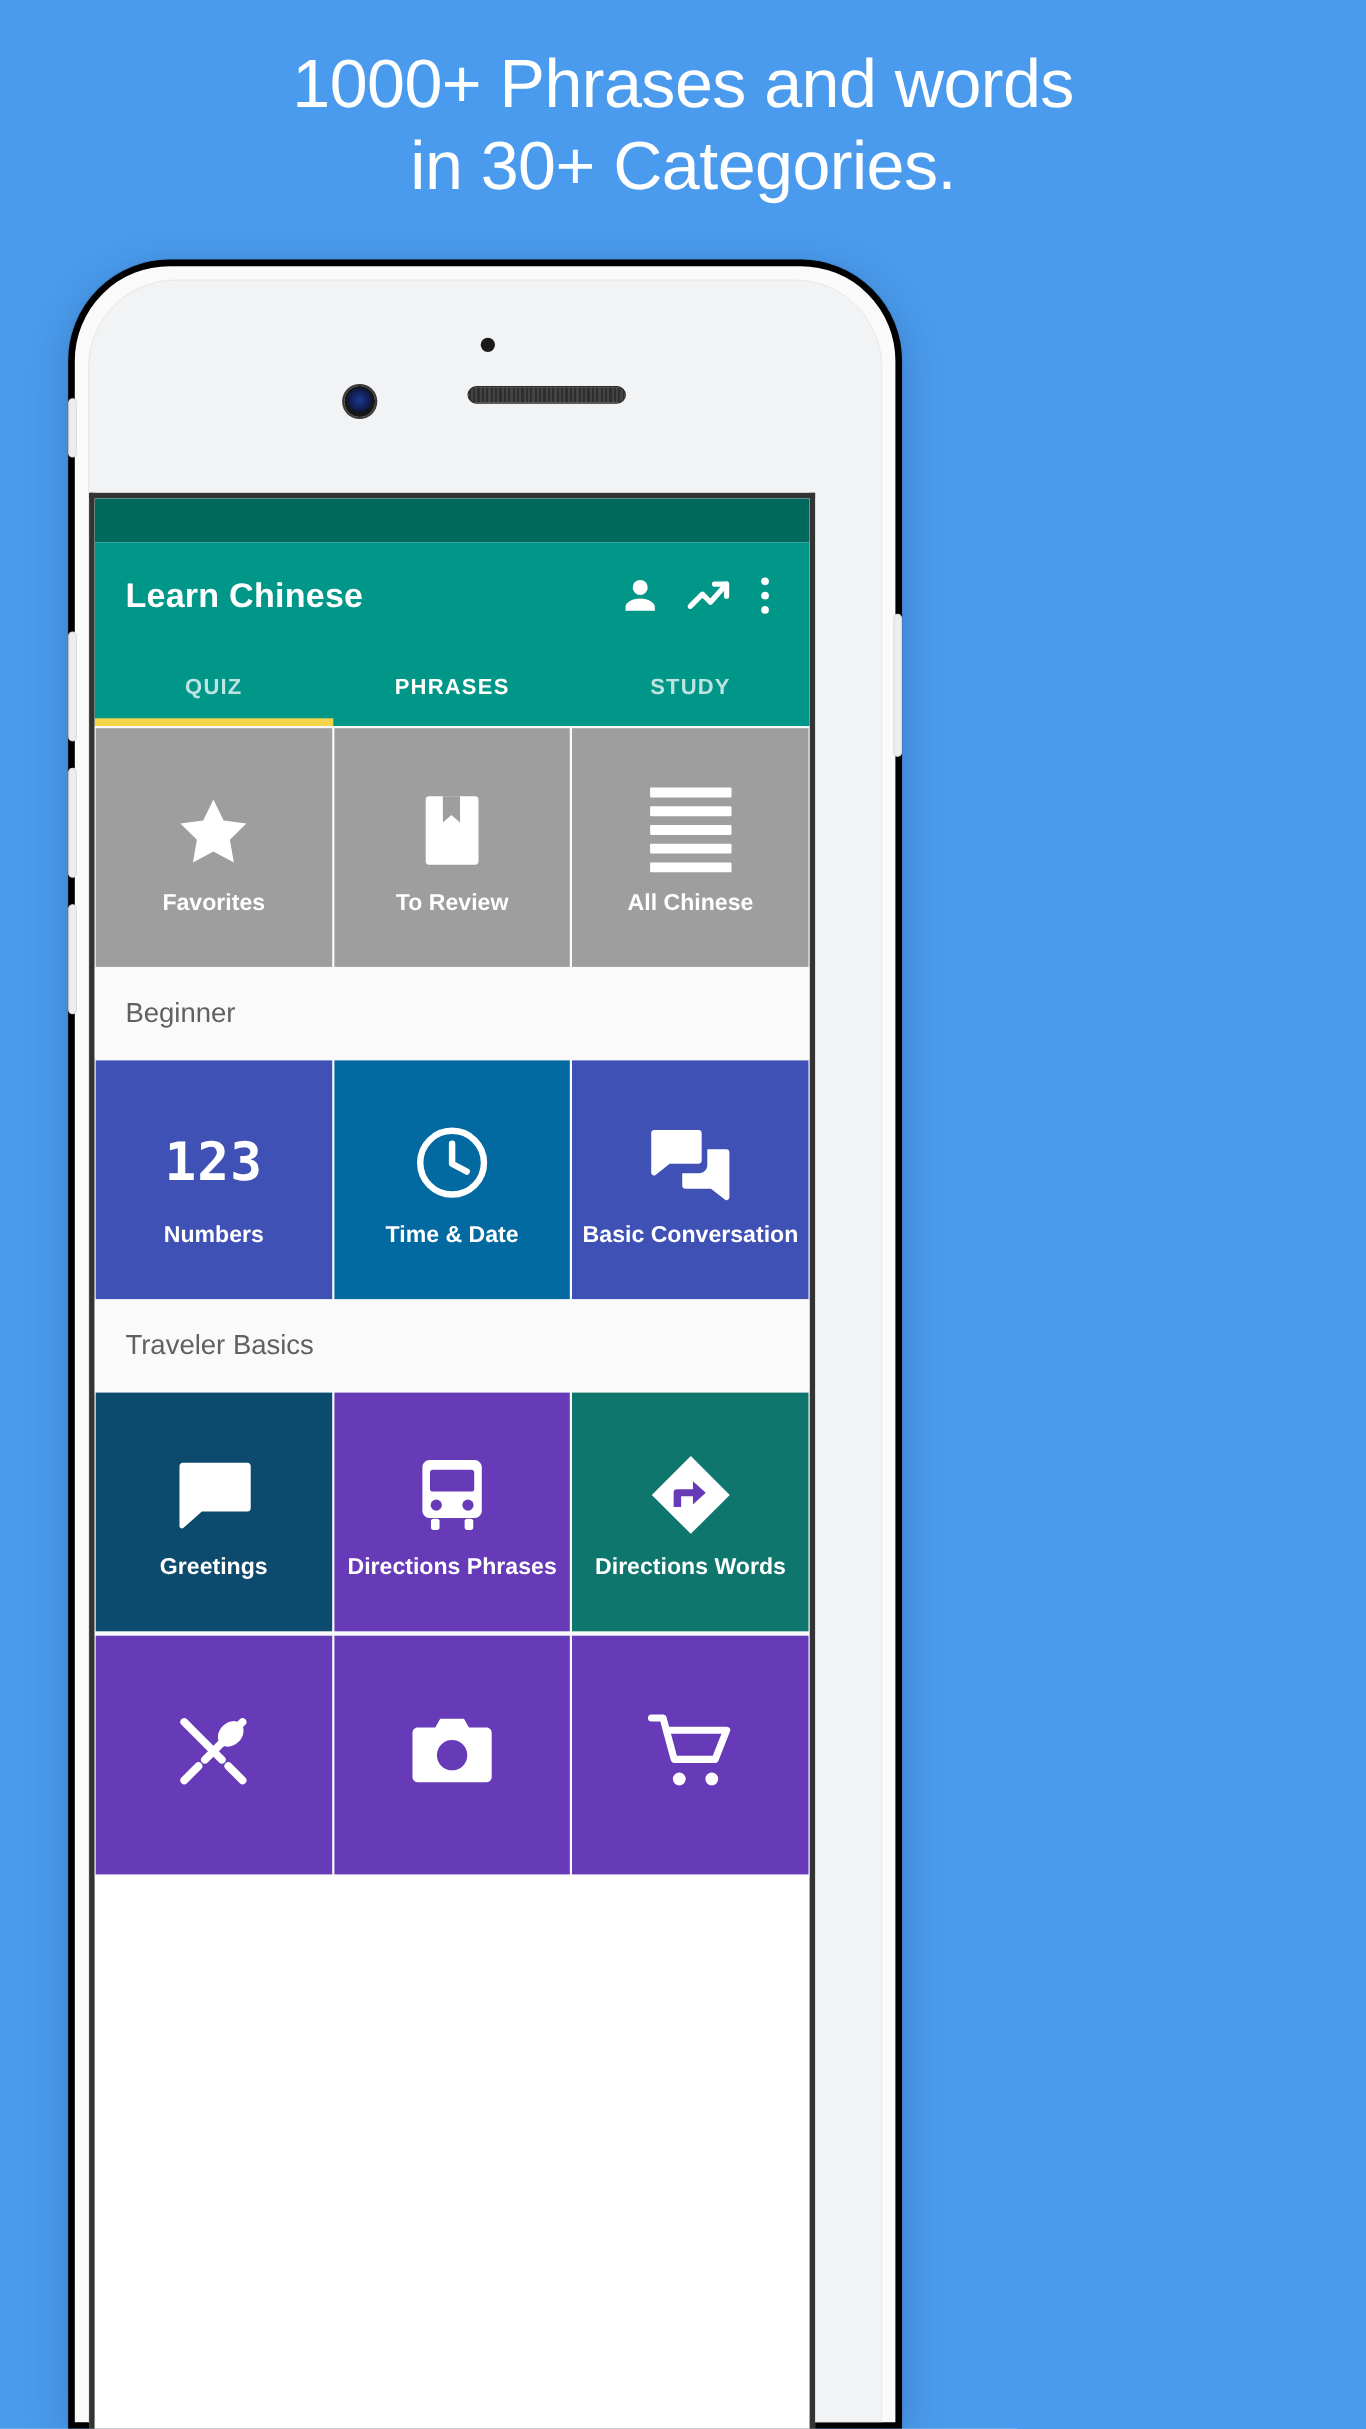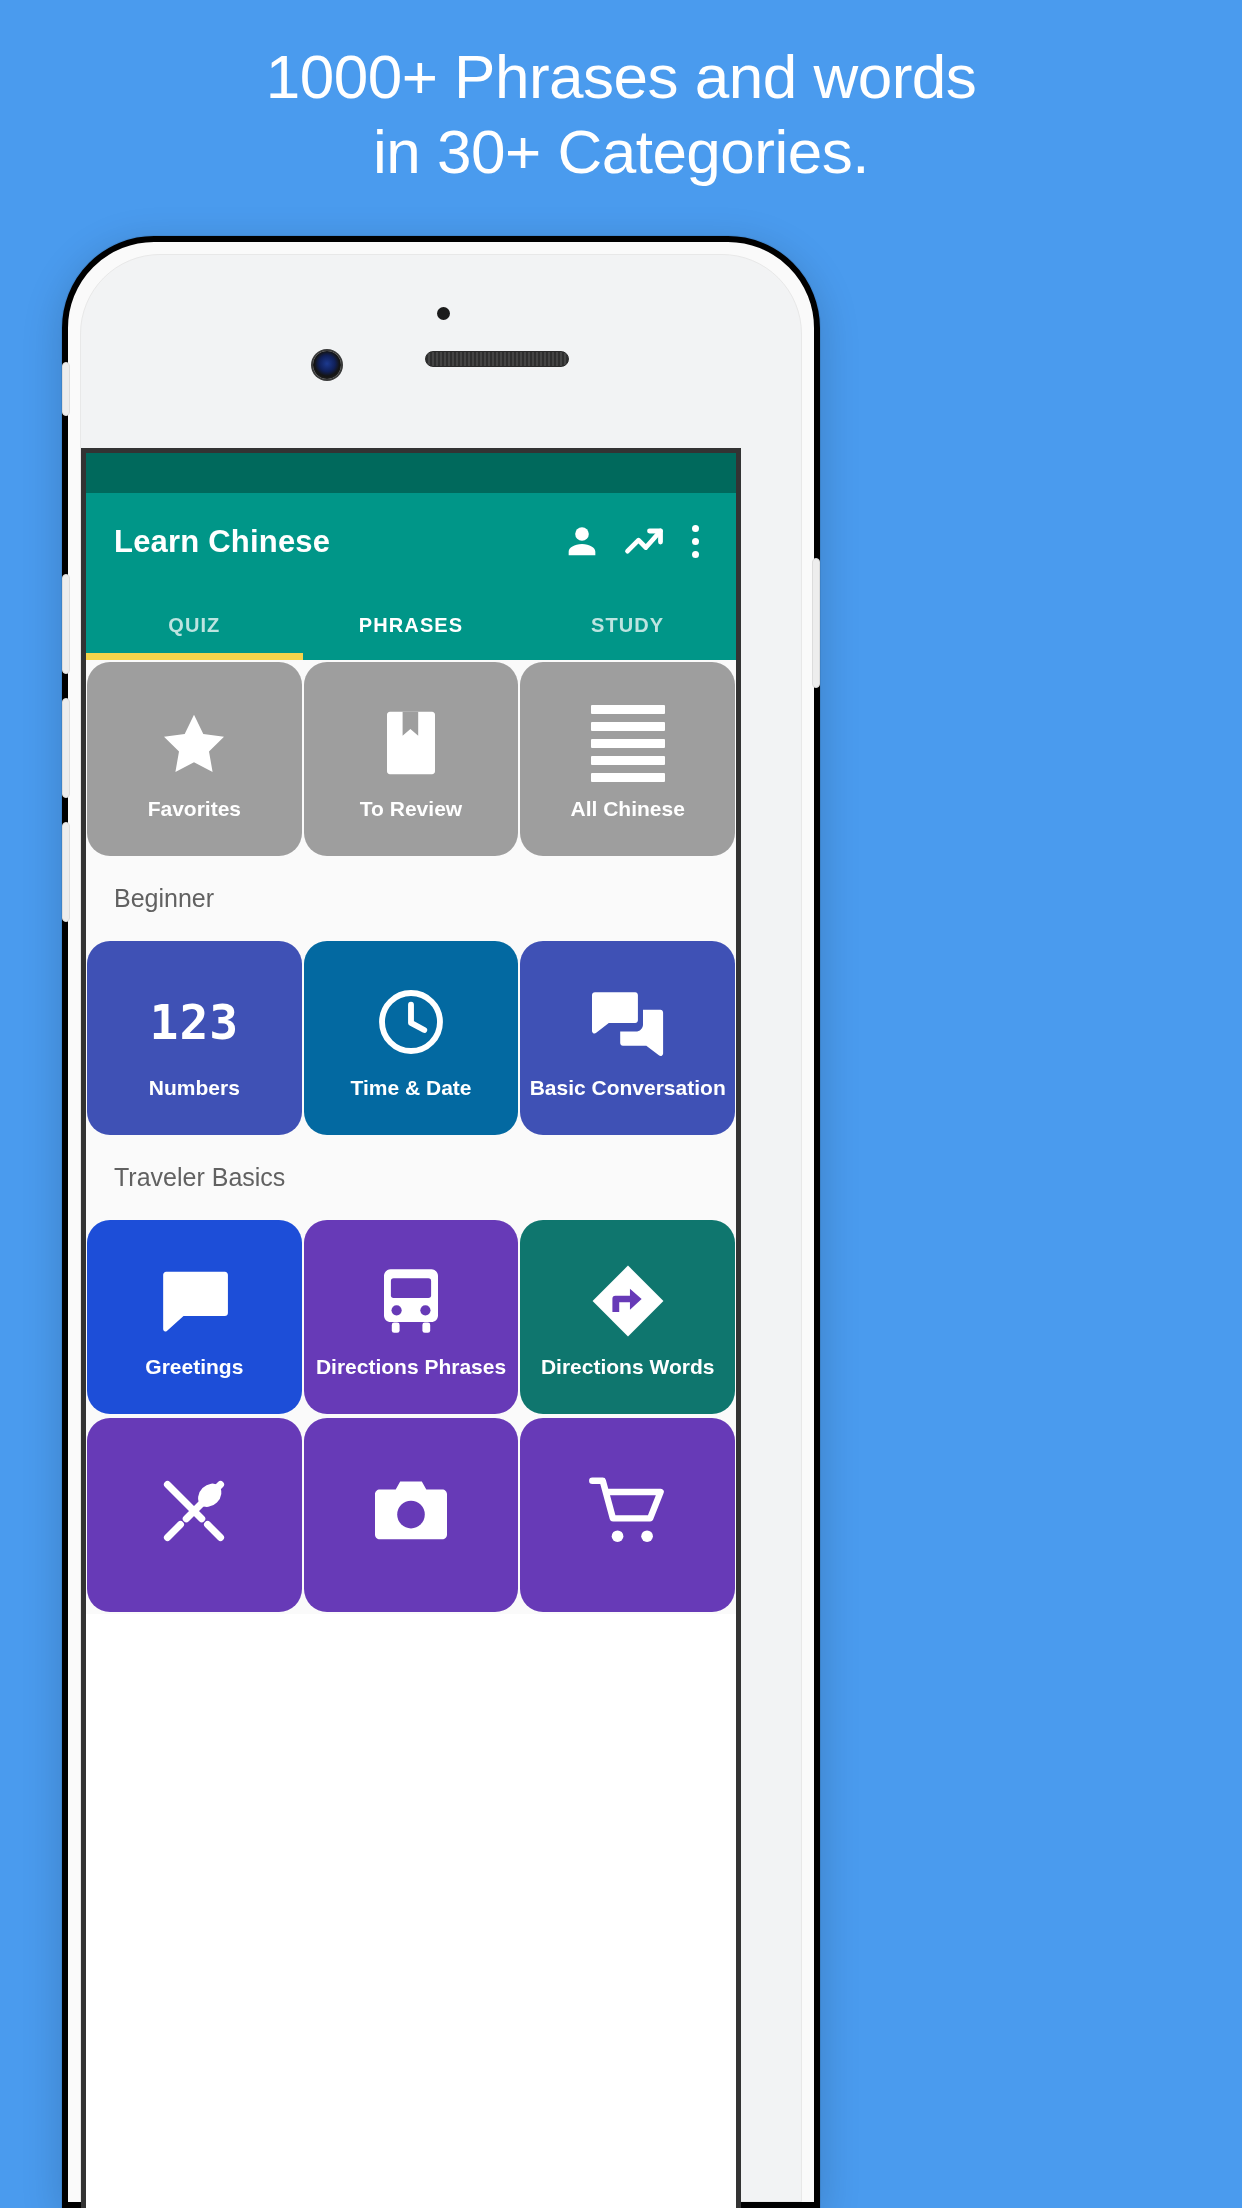--- a/index.html
+++ b/index.html
@@ -133,27 +133,26 @@
     bottom:0; left:0;
     width:33.33%; height:7px;
     background:#F5D44B;
   }
 
   
   .content { background:#FAFAFA; }
   .grid { display:flex; }
   .tile {
     flex:1;
-    height:194px;
+    height:217px;
     margin:2px 1px;
     display:flex; flex-direction:column;
     align-items:center; justify-content:center;
     color:#ffffff;
     position:relative;
-    border-radius:23px;
   }
   .tile .ic {
     height:92px;
     display:flex; align-items:center; justify-content:flex-start;
     margin-bottom:8px;
   }
   .tile .lbl {
     font-size:21px;
     font-weight:bold;
     text-align:center;
@@ -296,21 +295,21 @@
                 <path d="M24.8 7.4H18v4.9c0 1.3-1.1 2.4-2.4 2.4h-5.2v3.8c0 .5.4.9.9.9h7.8l4.3 3.3c.5.4 1.3 0 1.3-.7V8.3c0-.5-.4-.9-.9-.9z"></path>
               </svg>
             </div>
             <div class="lbl">Basic Conversation</div>
           </div>
         </div>
 
         <div class="section-head">Traveler Basics</div>
 
         <div class="grid">
-          <div class="tile" style="background:#1d4ed8">
+          <div class="tile" style="background:#0c4a6e">
             <div class="ic">
               <svg width="74" height="70" viewBox="0 0 24 22" fill="#ffffff">
                 <path d="M2 1.5h20c.6 0 1 .45 1 1v12.4c0 .55-.4 1-1 1H8.6l-5.4 4.8c-.55.5-1.2.1-1.2-.6V2.5c0-.55.4-1 1-1z"></path>
               </svg>
             </div>
             <div class="lbl">Greetings</div>
           </div>
 
           <div class="tile" style="background:#673AB7">
             <div class="ic">

